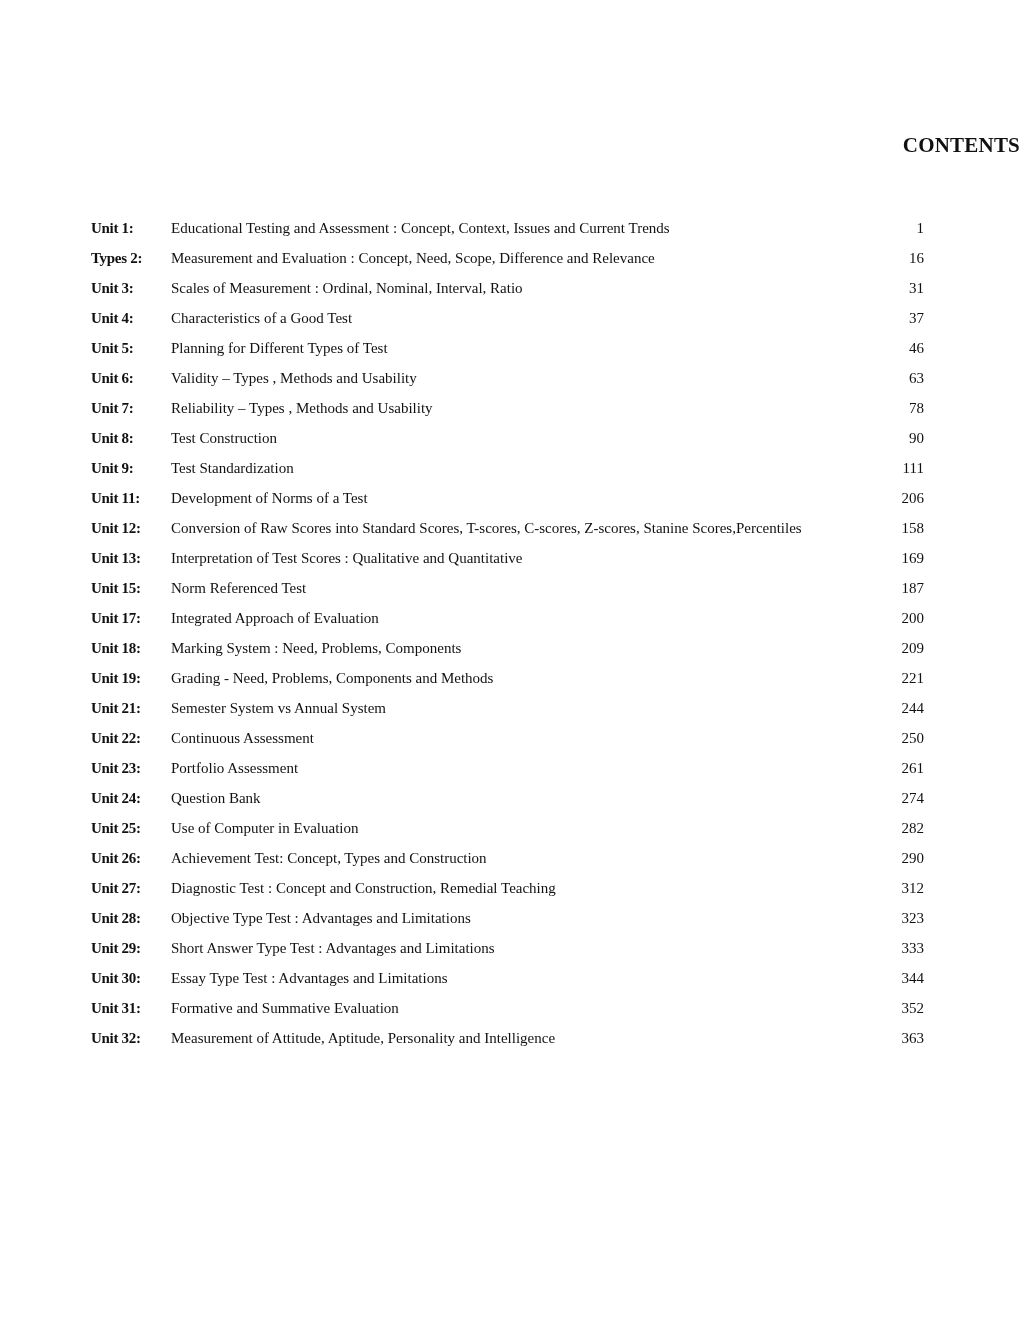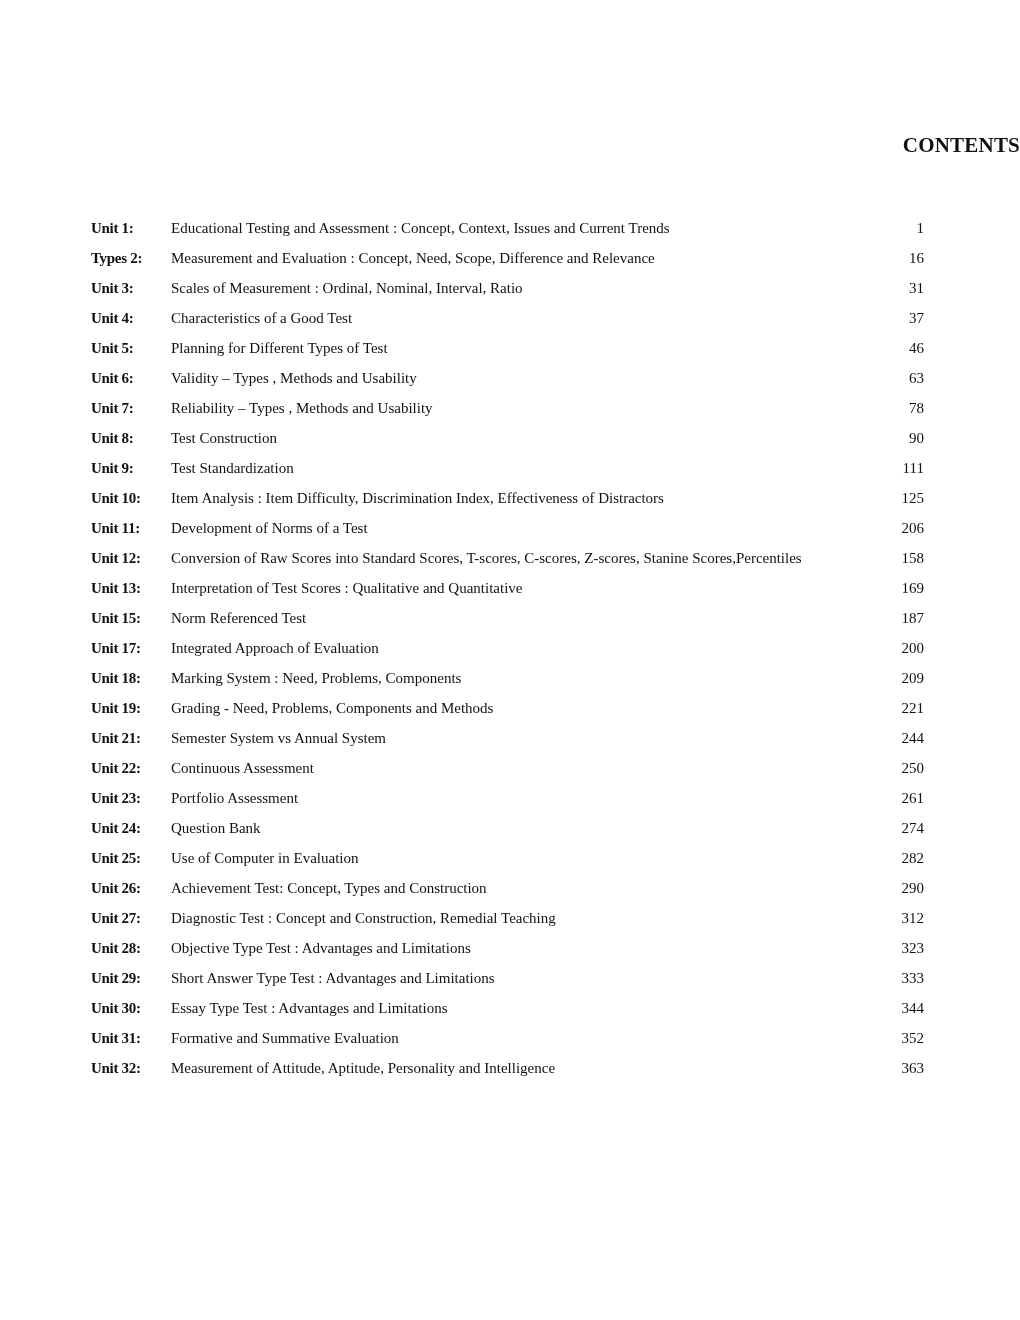--- a/index.html
+++ b/index.html
@@ -117,25 +117,20 @@
         <span class="unit">Unit 8:</span>
         <span class="chapter">Test Construction</span>
         <span class="page-num">90</span>
       </div>
     <div class="row">
         <span class="unit">Unit 9:</span>
         <span class="chapter">Test Standardization</span>
         <span class="page-num">111</span>
       </div>
     <div class="row">
-        <span class="unit">Unit 10:</span>
-        <span class="chapter">Item Analysis : Item Difficulty, Discrimination Index, Effectiveness of Distractors</span>
-        <span class="page-num">125</span>
-      </div>
-    <div class="row">
         <span class="unit">Unit 11:</span>
         <span class="chapter">Development of Norms of a Test</span>
         <span class="page-num">206</span>
       </div>
     <div class="row">
         <span class="unit">Unit 12:</span>
         <span class="chapter">Conversion of Raw Scores into Standard Scores, T-scores, C-scores, Z-scores, Stanine Scores,Percentiles</span>
         <span class="page-num">158</span>
       </div>
     <div class="row">

